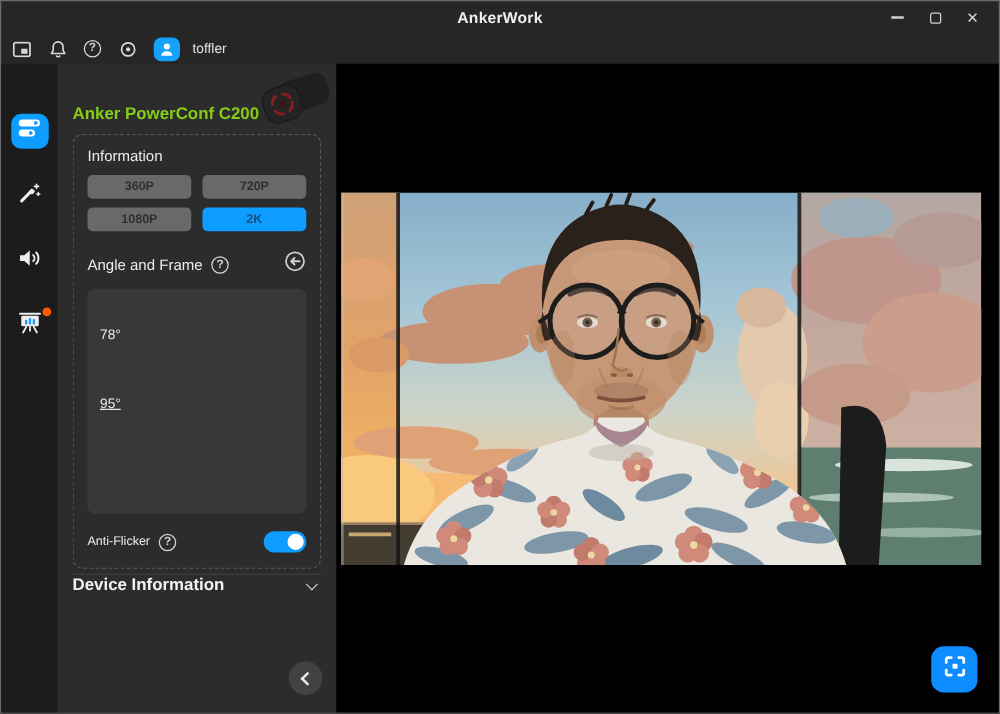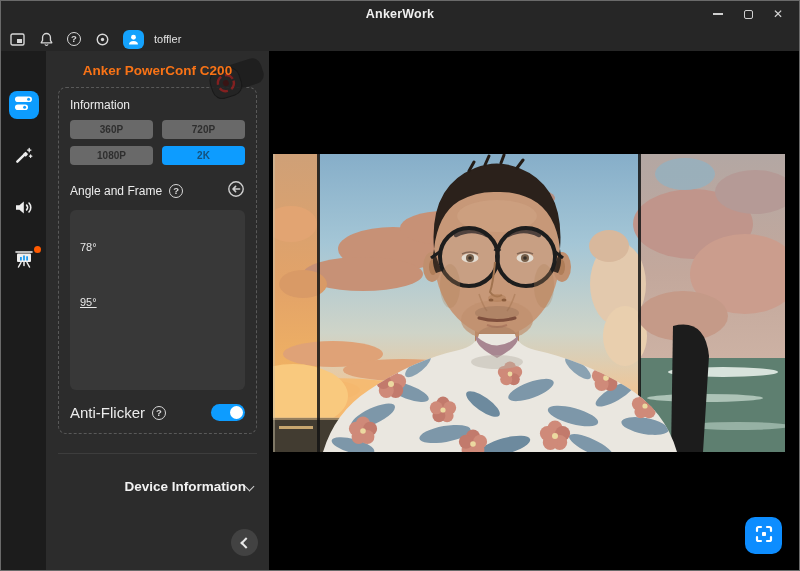--- a/index.html
+++ b/index.html
@@ -23,40 +23,40 @@
   .avatar{width:21px;height:19px;border-radius:6px;background:#14a2fd;display:flex;align-items:center;justify-content:center;}
   .username{color:#e2e2e2;font-size:11px;margin-left:-3px;}
   
   .bodyrow{flex:1;display:flex;min-height:0;}
   .sidebar{width:45px;background:#1c1c1c;display:flex;flex-direction:column;align-items:center;padding-top:40px;gap:24px;flex:0 0 auto;}
   .side-item{width:30px;height:28px;border-radius:8px;display:flex;align-items:center;justify-content:center;position:relative;}
   .side-item.active{background:#0d9cff;}
   .notif-dot{position:absolute;top:-1px;right:-2px;width:7px;height:7px;border-radius:50%;}
   
   .panel{width:223px;background:#2c2c2c;position:relative;padding:0 12px;flex:0 0 auto;}
-  .panel-title{margin-top:12px;font-size:13.5px;font-weight:bold;color:#f97316;position:relative;z-index:2;text-align:center;}
+  .panel-title{margin-top:32px;font-size:13.5px;font-weight:bold;color:#84cc16;position:relative;z-index:2;}
   .product-img{position:absolute;top:1px;right:0;width:66px;height:50px;overflow:hidden;opacity:.9;}
   .groupbox{margin-top:9px;border:1px dashed #595959;border-radius:8px;padding:10px 11px 12px;}
   .section-label{font-size:12px;color:#ececec;}
   .res-grid{display:grid;grid-template-columns:repeat(2,1fr);gap:7px 9px;margin-top:8px;}
   .btn{height:19px;border-radius:4px;background:#696969;color:#2e2e2e;font-size:10px;font-weight:bold;
     display:flex;align-items:center;justify-content:center;border:none;cursor:default;}
   .btn.blue{background:#0d9cff;color:#14517d;}
   .hdr-row{margin-top:15px;display:flex;align-items:center;gap:7px;}
   .push{margin-left:auto;}
   .listbox{margin-top:8px;background:#383838;border-radius:6px;height:180px;padding-top:21px;overflow:hidden;}
   .opt-row{height:31px;display:flex;align-items:center;padding:0 10px;color:#e8e8e8;font-size:11px;}
   .opt-row + .opt-row{margin-top:24px;text-decoration:underline;}
   .opt-row.selected{background:#616161;}
   .check{margin-left:auto;width:17px;height:17px;border-radius:50%;background:#0d9cff;display:flex;align-items:center;justify-content:center;}
   .toggle{margin-left:auto;width:34px;height:17px;border-radius:9px;background:#0d9cff;position:relative;cursor:default;}
   .knob{position:absolute;right:2px;top:2px;width:13px;height:13px;border-radius:50%;background:#fff;}
   .hz-row{display:flex;gap:10px;margin-top:13px;}
   .hz-row .btn{width:54px;}
-  .devinfo{margin-top:19px;border-top:1px solid #3d3d3d;padding-top:25px;display:flex;align-items:center;justify-content:flex-end;}
+  .devinfo{margin-top:4px;border-top:1px solid #3d3d3d;display:flex;align-items:center;justify-content:space-between;}
   .devinfo-label{font-size:13.5px;font-weight:bold;color:#f2f2f2;}
   .chev{width:7px;height:7px;border-right:1.6px solid #cfcfcf;border-bottom:1.6px solid #cfcfcf;transform:rotate(45deg);margin-right:4px;}
   .chev-left{width:8px;height:8px;border-left:2px solid #e8e8e8;border-bottom:2px solid #e8e8e8;transform:rotate(45deg);margin-left:3px;}
   .collapse-btn{position:absolute;right:11px;bottom:14px;width:27px;height:27px;border-radius:50%;background:#424242;
     display:flex;align-items:center;justify-content:center;cursor:default;}
   
   .video-area{flex:1;background:#000;position:relative;min-width:0;}
   .video-frame{position:absolute;left:4px;top:103px;width:512px;height:298px;}
   .video-frame svg{display:block;width:100%;height:100%;}
   .autoframe-btn{position:absolute;right:17px;bottom:16px;width:37px;height:37px;border-radius:10px;background:#0d8dff;
@@ -194,21 +194,21 @@
         <div class="listbox">
           <div class="opt-row">
             <span>78°</span>
           </div>
           <div class="opt-row">
             <span>95°</span>
           </div>
         </div>
 
         <div class="hdr-row" style="margin-top:14px;">
-          <span class="section-label" style="font-size:15px;">Anti-Flicker</span>
+          <span class="section-label" style="font-size:10px;">Anti-Flicker</span>
           <span class="qicon">?</span>
           <span class="toggle push">
               <span class="knob"></span>
             </span>
         </div>
 
       </div>
 
       <div class="devinfo">
         <span class="devinfo-label">Device Information</span>

